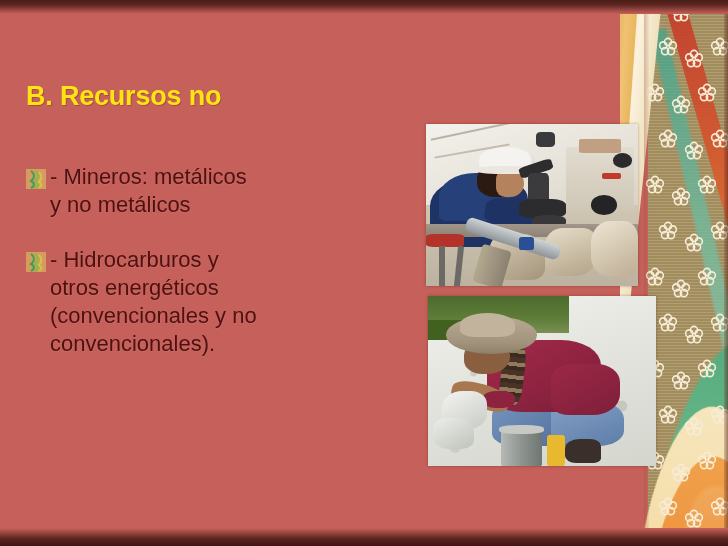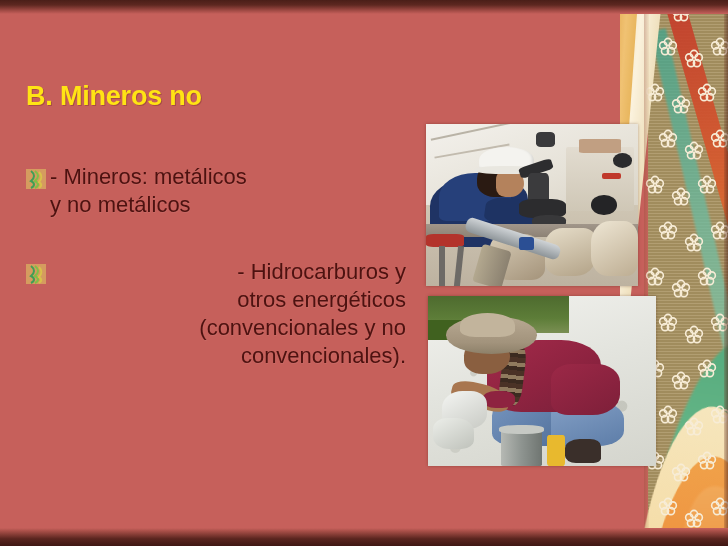--- a/index.html
+++ b/index.html
@@ -684,40 +684,40 @@
       <div class="pp" style="left:32%;top:78%;width:18%;height:22%;background:linear-gradient(to right,#b6b9b4 0%,#8e9490 50%,#6f7571 100%);border-radius:8% 8% 4% 4%;"></div>
       <div class="pp" style="left:31%;top:76%;width:20%;height:5%;background:#c6c9c4;border-radius:40%;"></div>
 
       <div class="pp" style="left:52%;top:82%;width:8%;height:18%;background:#e8b92e;border-radius:12%;"></div>
 
       <div class="pp" style="left:60%;top:84%;width:16%;height:14%;background:#3a2f2a;border-radius:40% 30% 20% 30%;"></div>
     </div>
   </div>
 
   <div class="title">
-    <span class="l1">B. Mineros no</span>
+    <span class="l1">B. Recursos no</span>
   </div>
 
   <div class="bullets">
 
     <div class="bullet-row">
       <span class="bullet-glyph">
         <svg width="20" height="20" viewBox="0 0 20 20">
           <rect x="0" y="0" width="20" height="20" fill="#cf8a5f"></rect>
           <rect x="0" y="0" width="20" height="20" fill="#d9a85f" opacity="0.6"></rect>
           <path d="M5 2 C9 5 9 9 5 12 C9 14 9 17 5 19" stroke="#3f9e56" stroke-width="2" fill="none"></path>
           <path d="M9 2 C13 5 13 9 9 12 C13 14 13 17 9 19" stroke="#7fbf45" stroke-width="2" fill="none"></path>
           <path d="M13 3 C16 6 16 10 13 13 C16 15 16 17 13 19" stroke="#d9c24a" stroke-width="2" fill="none"></path>
         </svg>
       </span>
       <span class="bullet-text">-  Mineros: metálicos
 y no metálicos</span>
     </div>
 
-    <div class="bullet-row" style="margin-top:40px;text-align:right;">
+    <div class="bullet-row" style="margin-top:28px;">
       <span class="bullet-glyph">
         <svg width="20" height="20" viewBox="0 0 20 20">
           <rect x="0" y="0" width="20" height="20" fill="#cf8a5f"></rect>
           <rect x="0" y="0" width="20" height="20" fill="#d9a85f" opacity="0.6"></rect>
           <path d="M5 2 C9 5 9 9 5 12 C9 14 9 17 5 19" stroke="#3f9e56" stroke-width="2" fill="none"></path>
           <path d="M9 2 C13 5 13 9 9 12 C13 14 13 17 9 19" stroke="#7fbf45" stroke-width="2" fill="none"></path>
           <path d="M13 3 C16 6 16 10 13 13 C16 15 16 17 13 19" stroke="#d9c24a" stroke-width="2" fill="none"></path>
         </svg>
       </span>
       <span class="bullet-text">- Hidrocarburos y

